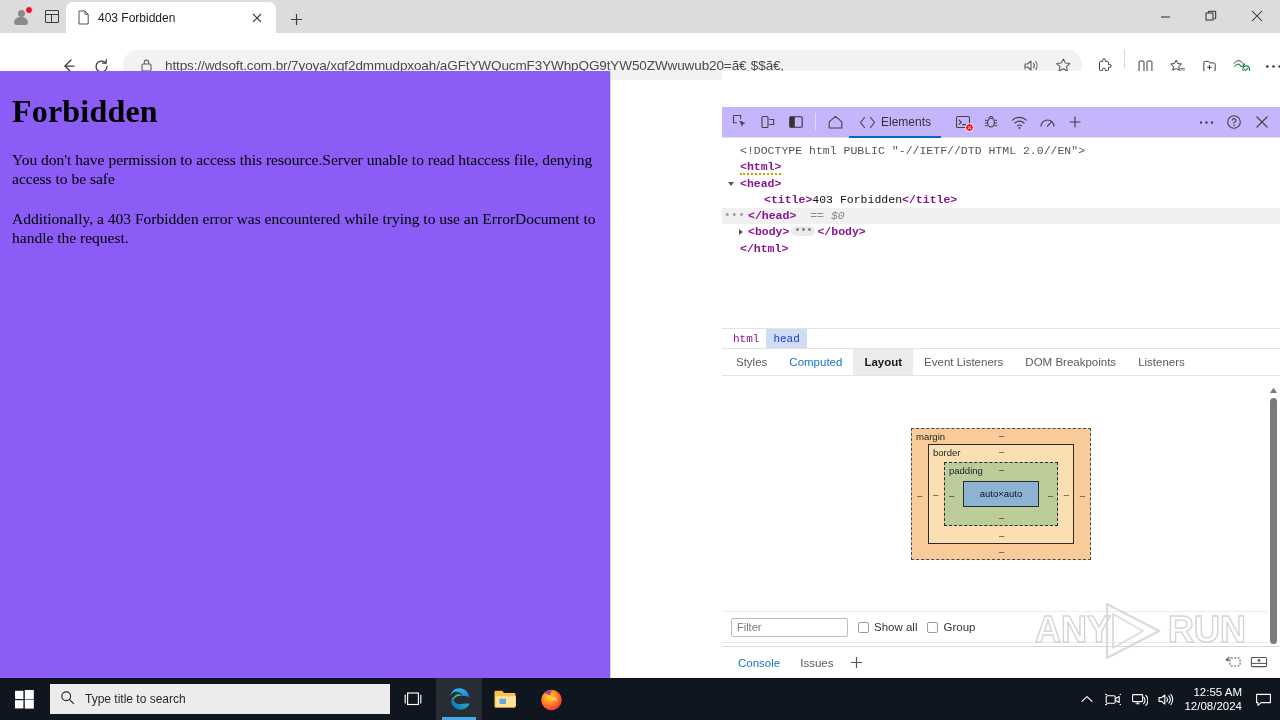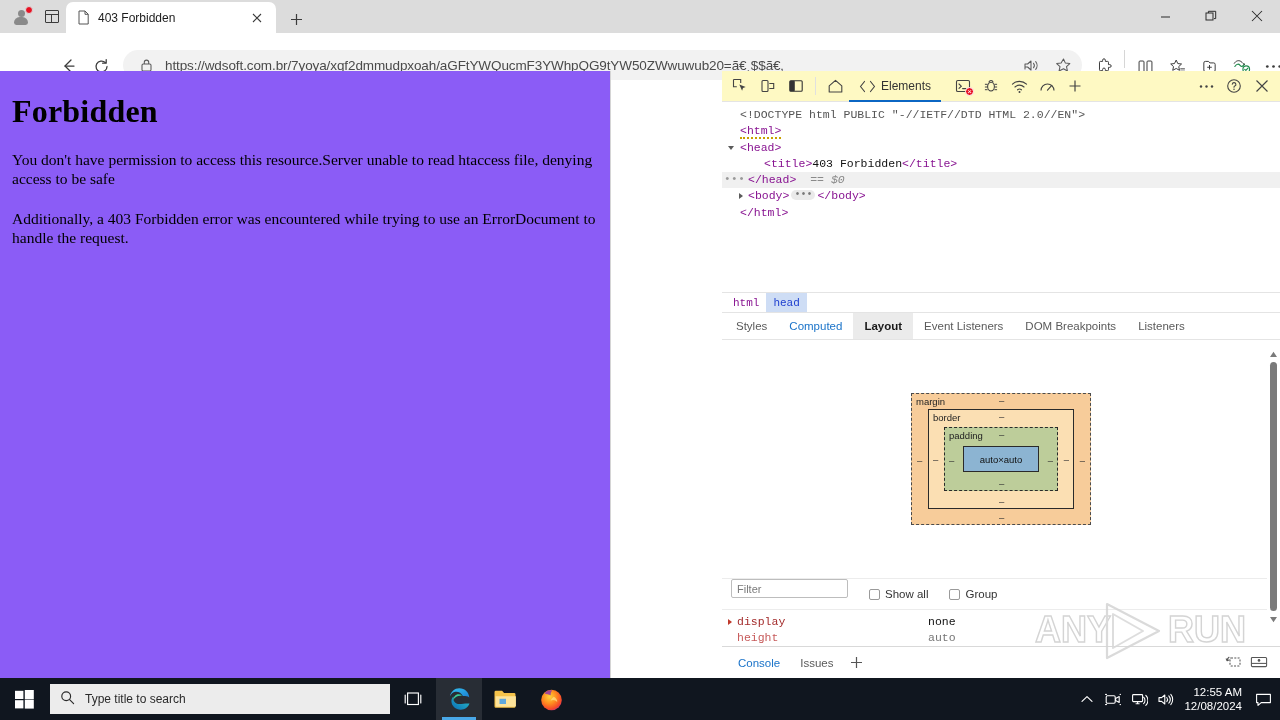--- a/index.html
+++ b/index.html
@@ -98,21 +98,21 @@
   }
 
   
   .devtools {
     position:absolute; left:722px; top:71px; width:558px; height:607px;
     background:#ffffff; display:flex; flex-direction:column;
     font-size:11px;
   }
   .dt-toolbar {
     height:31px; display:flex; align-items:center; padding:0 4px;
-    border-bottom:1px solid #e4e4e4; background:#fef9c3; flex:none; position:relative;
+    border-bottom:1px solid #e4e4e4; background:#c4b5fd; flex:none; position:relative;margin-top:36px;
   }
   .dt-ic {
     width:28px;height:27px; display:flex;align-items:center;justify-content:center;
     border-radius:3px; flex:none; position:relative;
   }
   .dt-vsep { width:1px; height:18px; background:#e0e0e0; margin:0 5px; flex:none; }
   .dt-tab {
     height:30px; display:flex; align-items:center; padding:0 10px;
     font-size:12px; color:#333; position:relative; flex:none;
   }
@@ -136,21 +136,21 @@
   .dom-row { position:relative; padding:0 6px 0 18px; white-space:nowrap; height:16.3px; }
   .dom-row.selected { background:#f0f0f0; }
   .dom-row .gutter-dots {
     position:absolute; left:2px; top:-1px; color:#9a9a9a; letter-spacing:0.5px; font-size:11px;
   }
   .tri {
     position:absolute; width:0;height:0; border-style:solid;
   }
   .tri.down { border-width:4.5px 3.8px 0 3.8px; border-color:#5a5a5a transparent transparent transparent; }
   .tri.right { border-width:3.8px 0 3.8px 4.5px; border-color:transparent transparent transparent #5a5a5a; }
-  .tk-tag { color:#881391; }
+  .tk-tag { color:#881391;font-weight:bold; }
   .tk-text { color:#111; }
   .tk-doctype { color:#555; }
   .tk-sel { color:#8a8a8a; font-style:italic; }
   .squiggle {
     border-bottom:2px dotted #c8a000;
   }
   .ellipsis-pill {
     display:inline-block; background:#eaeaea; border-radius:6px; padding:0 3px;
     color:#777; line-height:10px; font-size:10px; vertical-align:2px; margin:0 2px;
   }
@@ -209,21 +209,21 @@
 
   .layout-scroll {
     position:absolute; right:0; top:0; width:13px; bottom:0; background:#fff;
     display:flex; flex-direction:column; align-items:center;
   }
   .ls-arrow { width:13px; height:14px; display:flex;align-items:center;justify-content:center;}
   .ls-thumb { width:7px; flex:1; margin:1px 0; background:#7a7a7a; border-radius:4px; }
 
   
   .filterbar {
-    height:31px; display:flex; gap:21px; padding:0 9px;
+    height:31px; display:flex; align-items:center; gap:10px; padding:0 9px;
     border-bottom:1px solid #ececec; flex:none;
   }
   .filter-input {
     width:117px; height:19px; border:1px solid #bdbdbd; border-radius:2px;
     background:#fff; font-size:11px; color:#7a7a7a; padding:0 5px;
     display:flex; align-items:center;
   }
   .cbx-wrap { display:flex; align-items:center; gap:5px; font-size:11.5px; color:#333; }
   .cbx { width:11px;height:11px; border:1px solid #9a9a9a; border-radius:2px; background:#fff; flex:none;}
 

